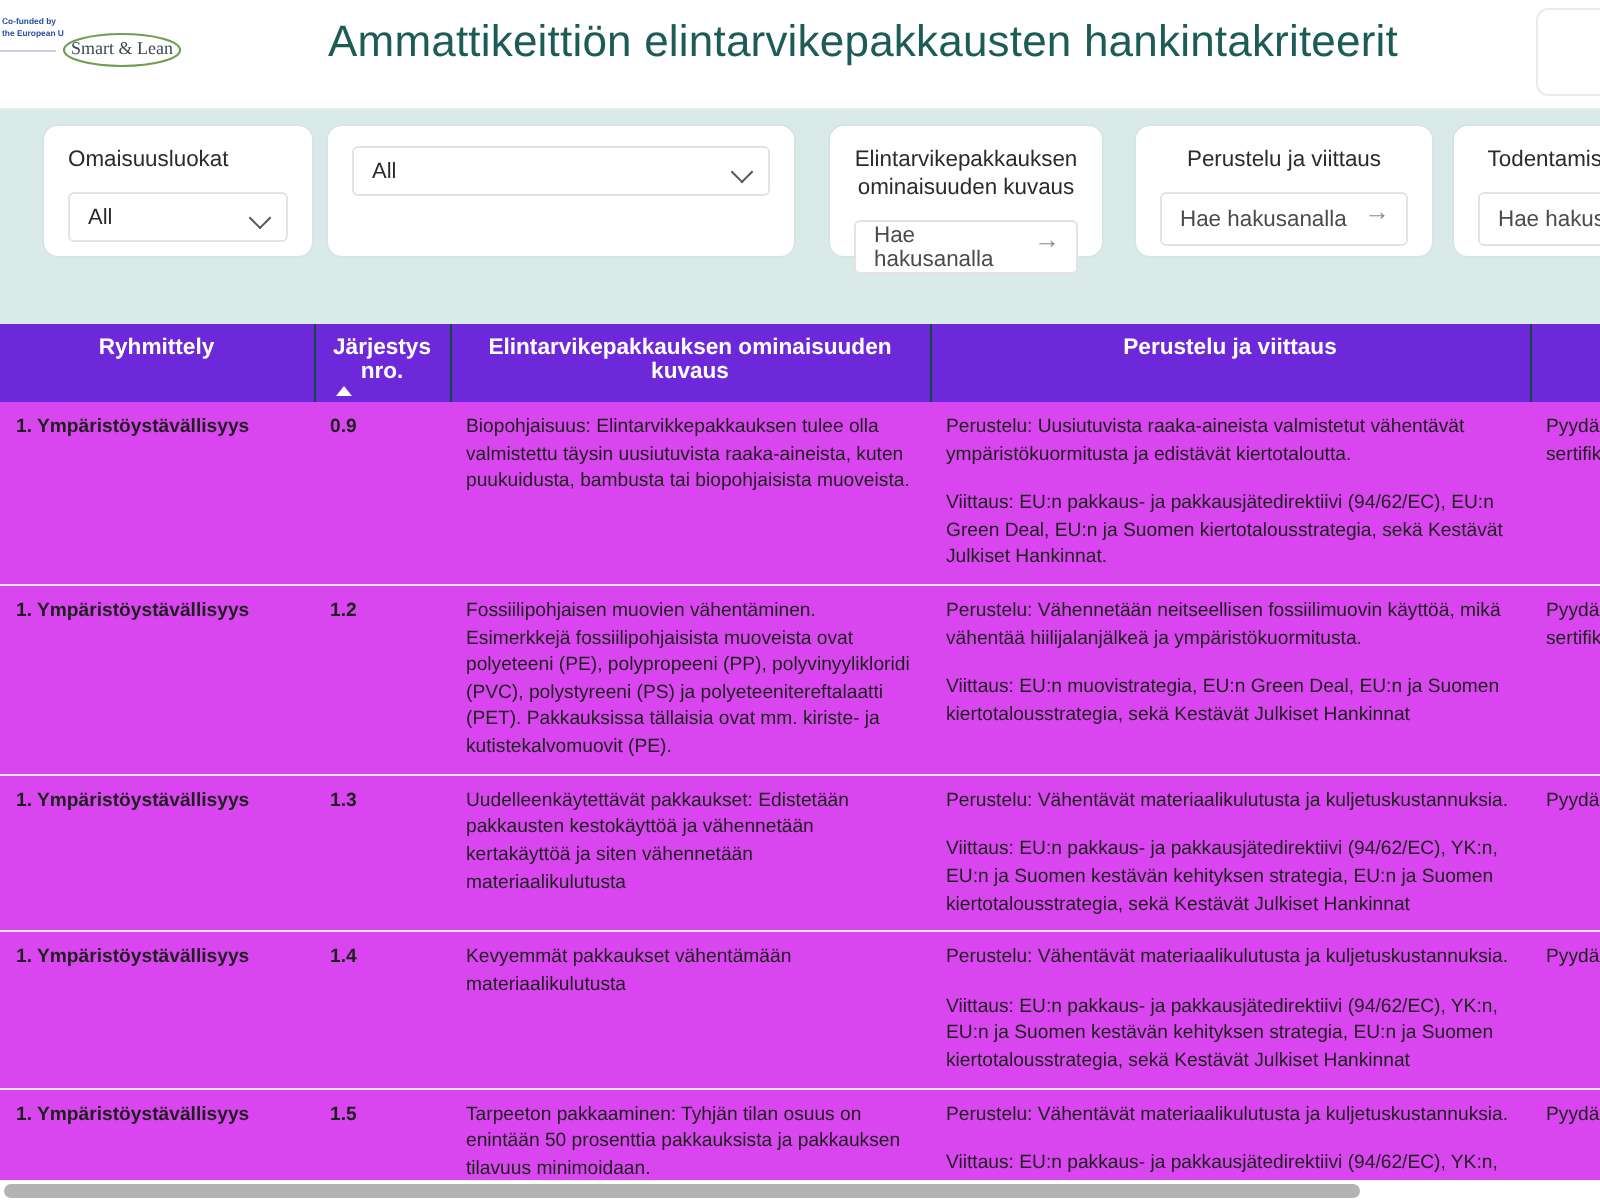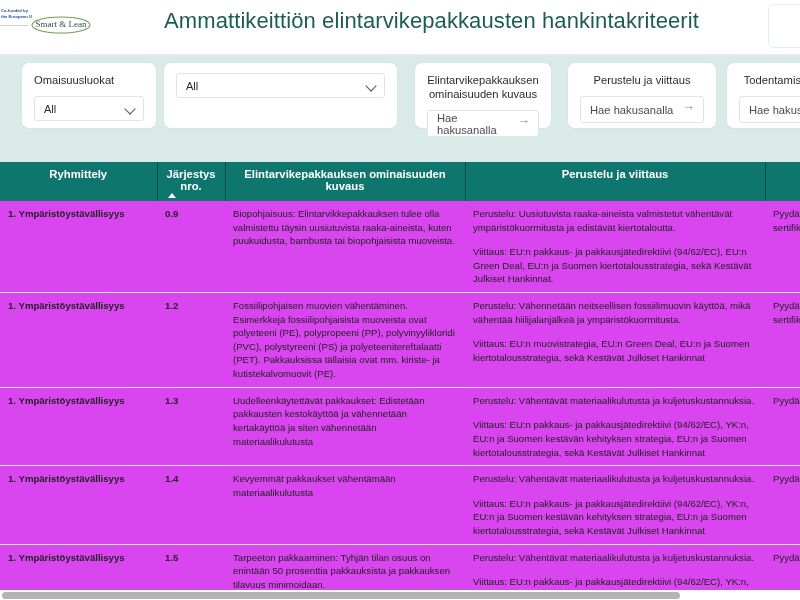--- a/index.html
+++ b/index.html
@@ -157,21 +157,21 @@
     height: 438px;
     overflow: hidden;
     background: #fff;
   }
   table.grid {
     border-collapse: collapse;
     table-layout: fixed;
     width: 1005px;
   }
   table.grid th {
-    background: #0f766e;
+    background: #6d28d9;
     color: #ffffff;
     font-size: 11.3px;
     font-weight: bold;
     text-align: center;
     padding: 6px 6px 9px 6px;
     vertical-align: top;
     border-right: 1px solid #0d4b40;
     position: relative;
     height: 32px;
     cursor: pointer;

